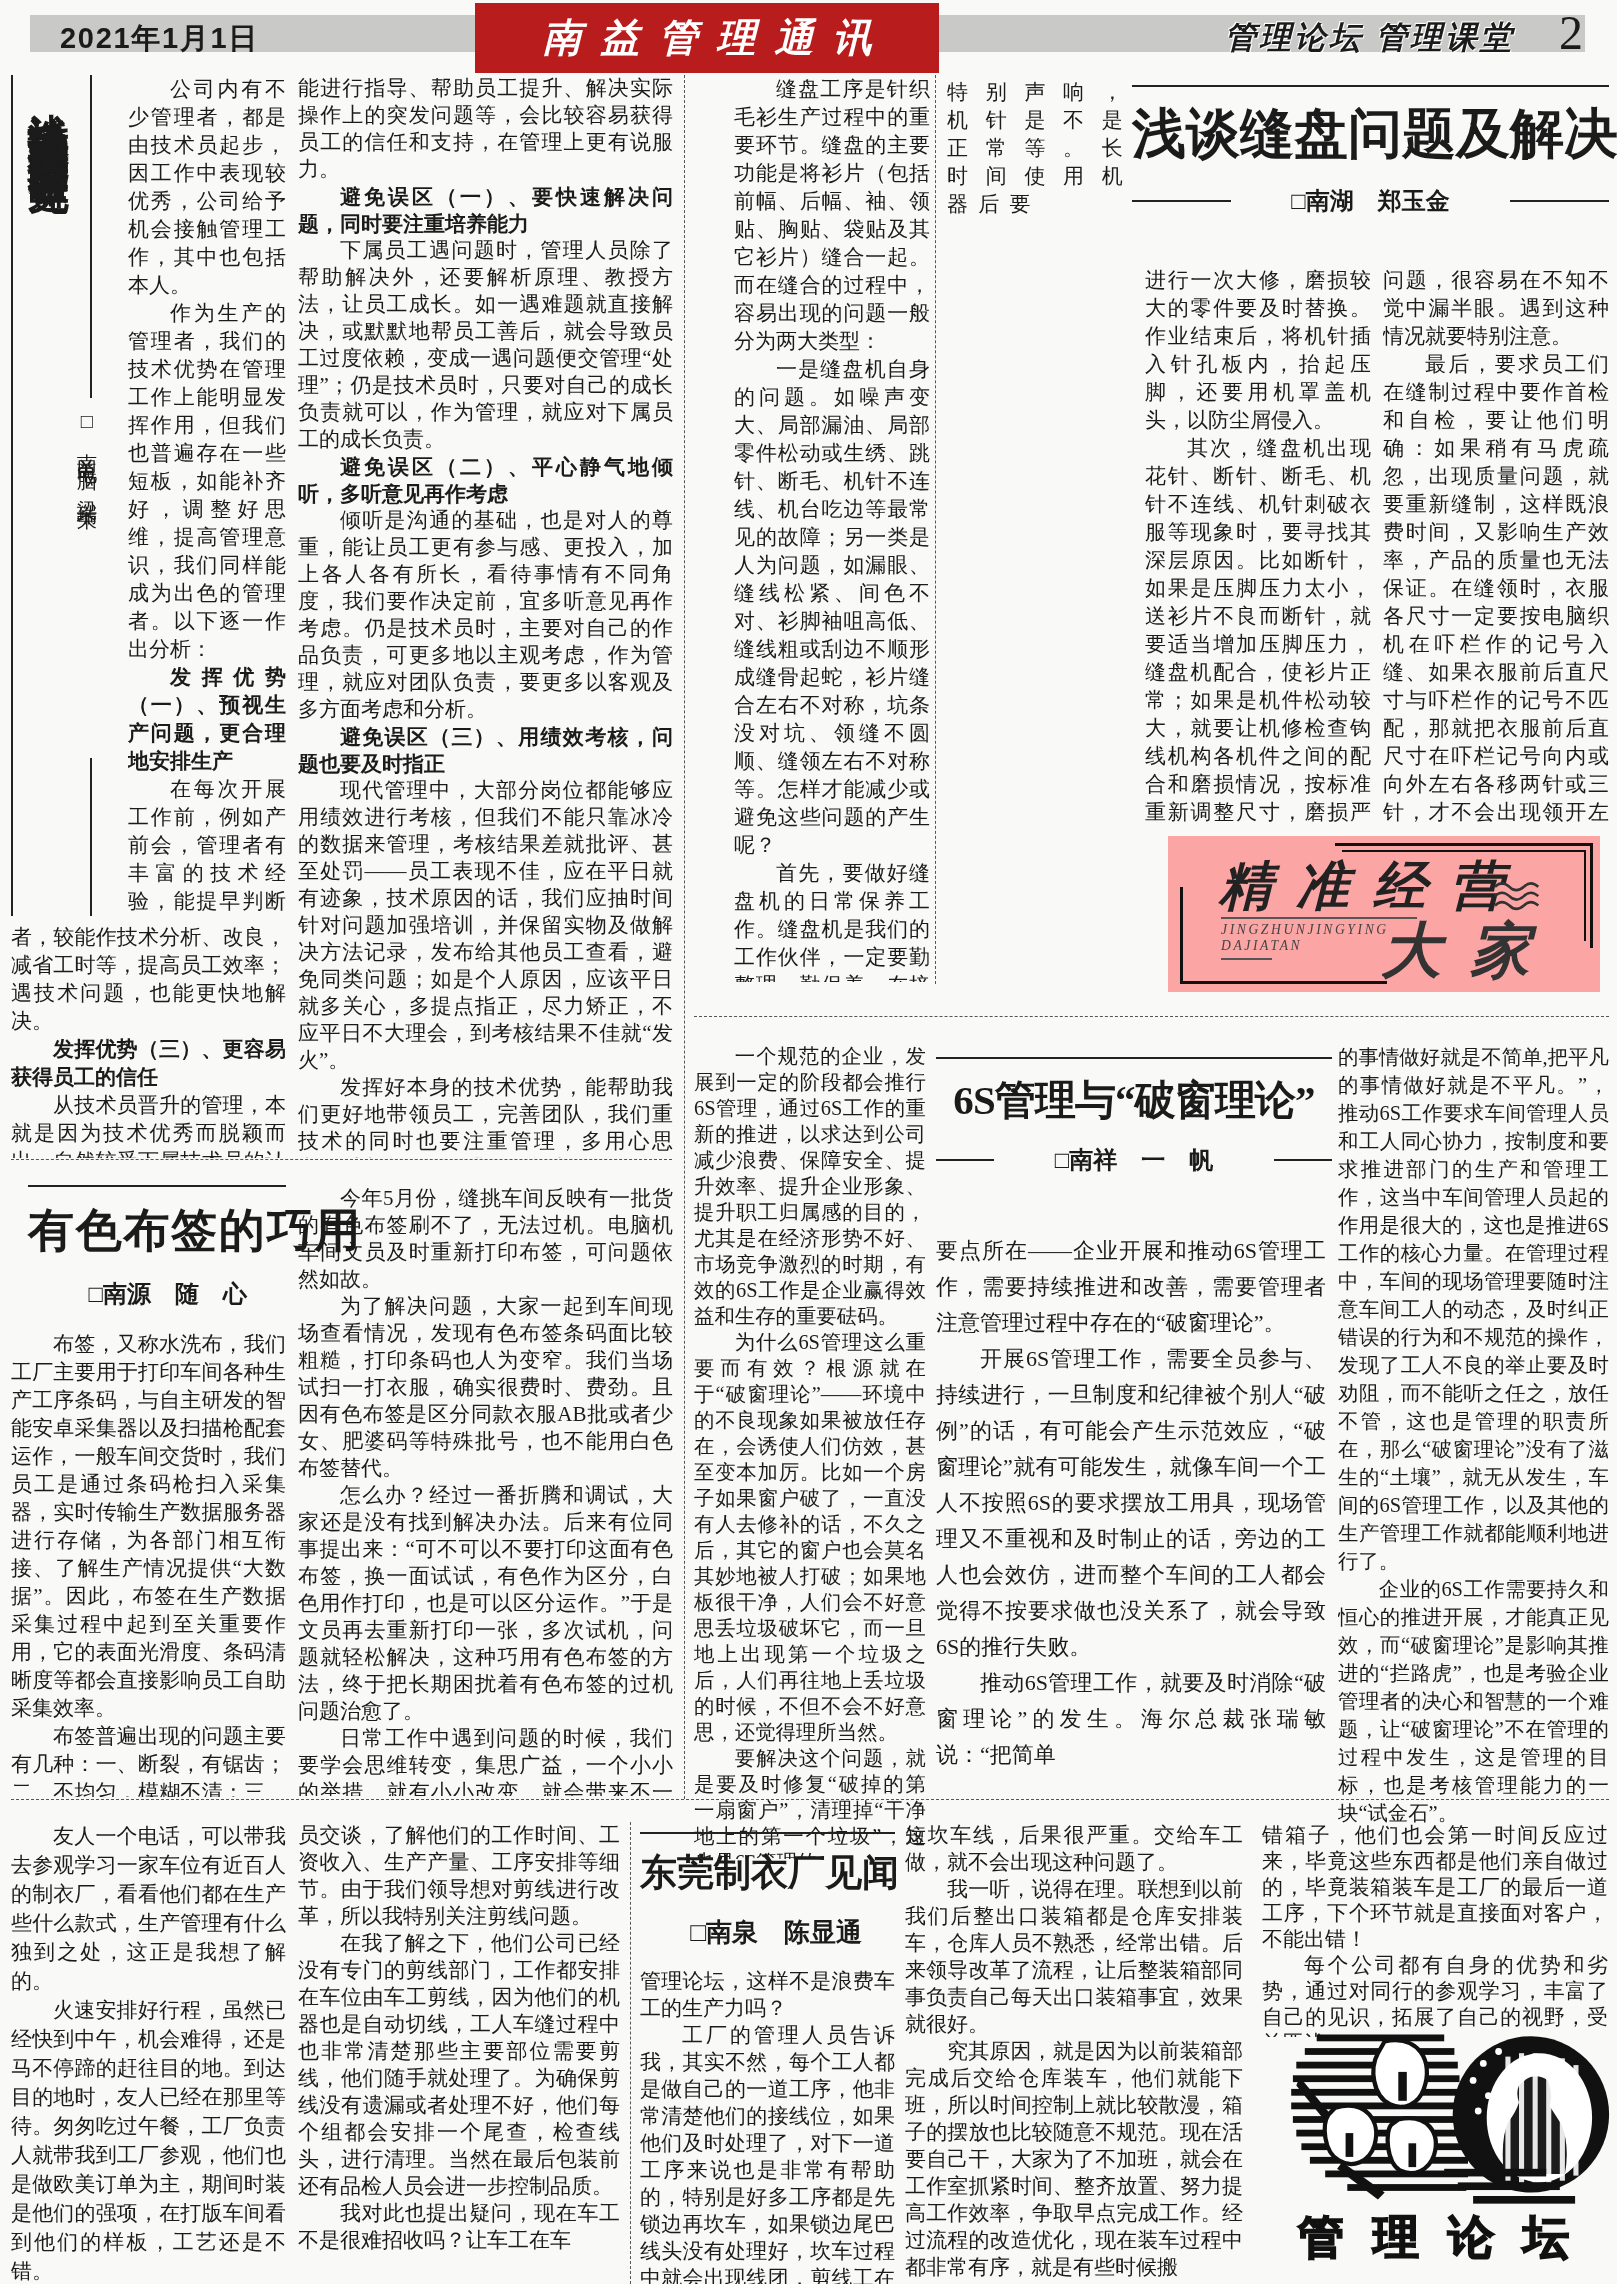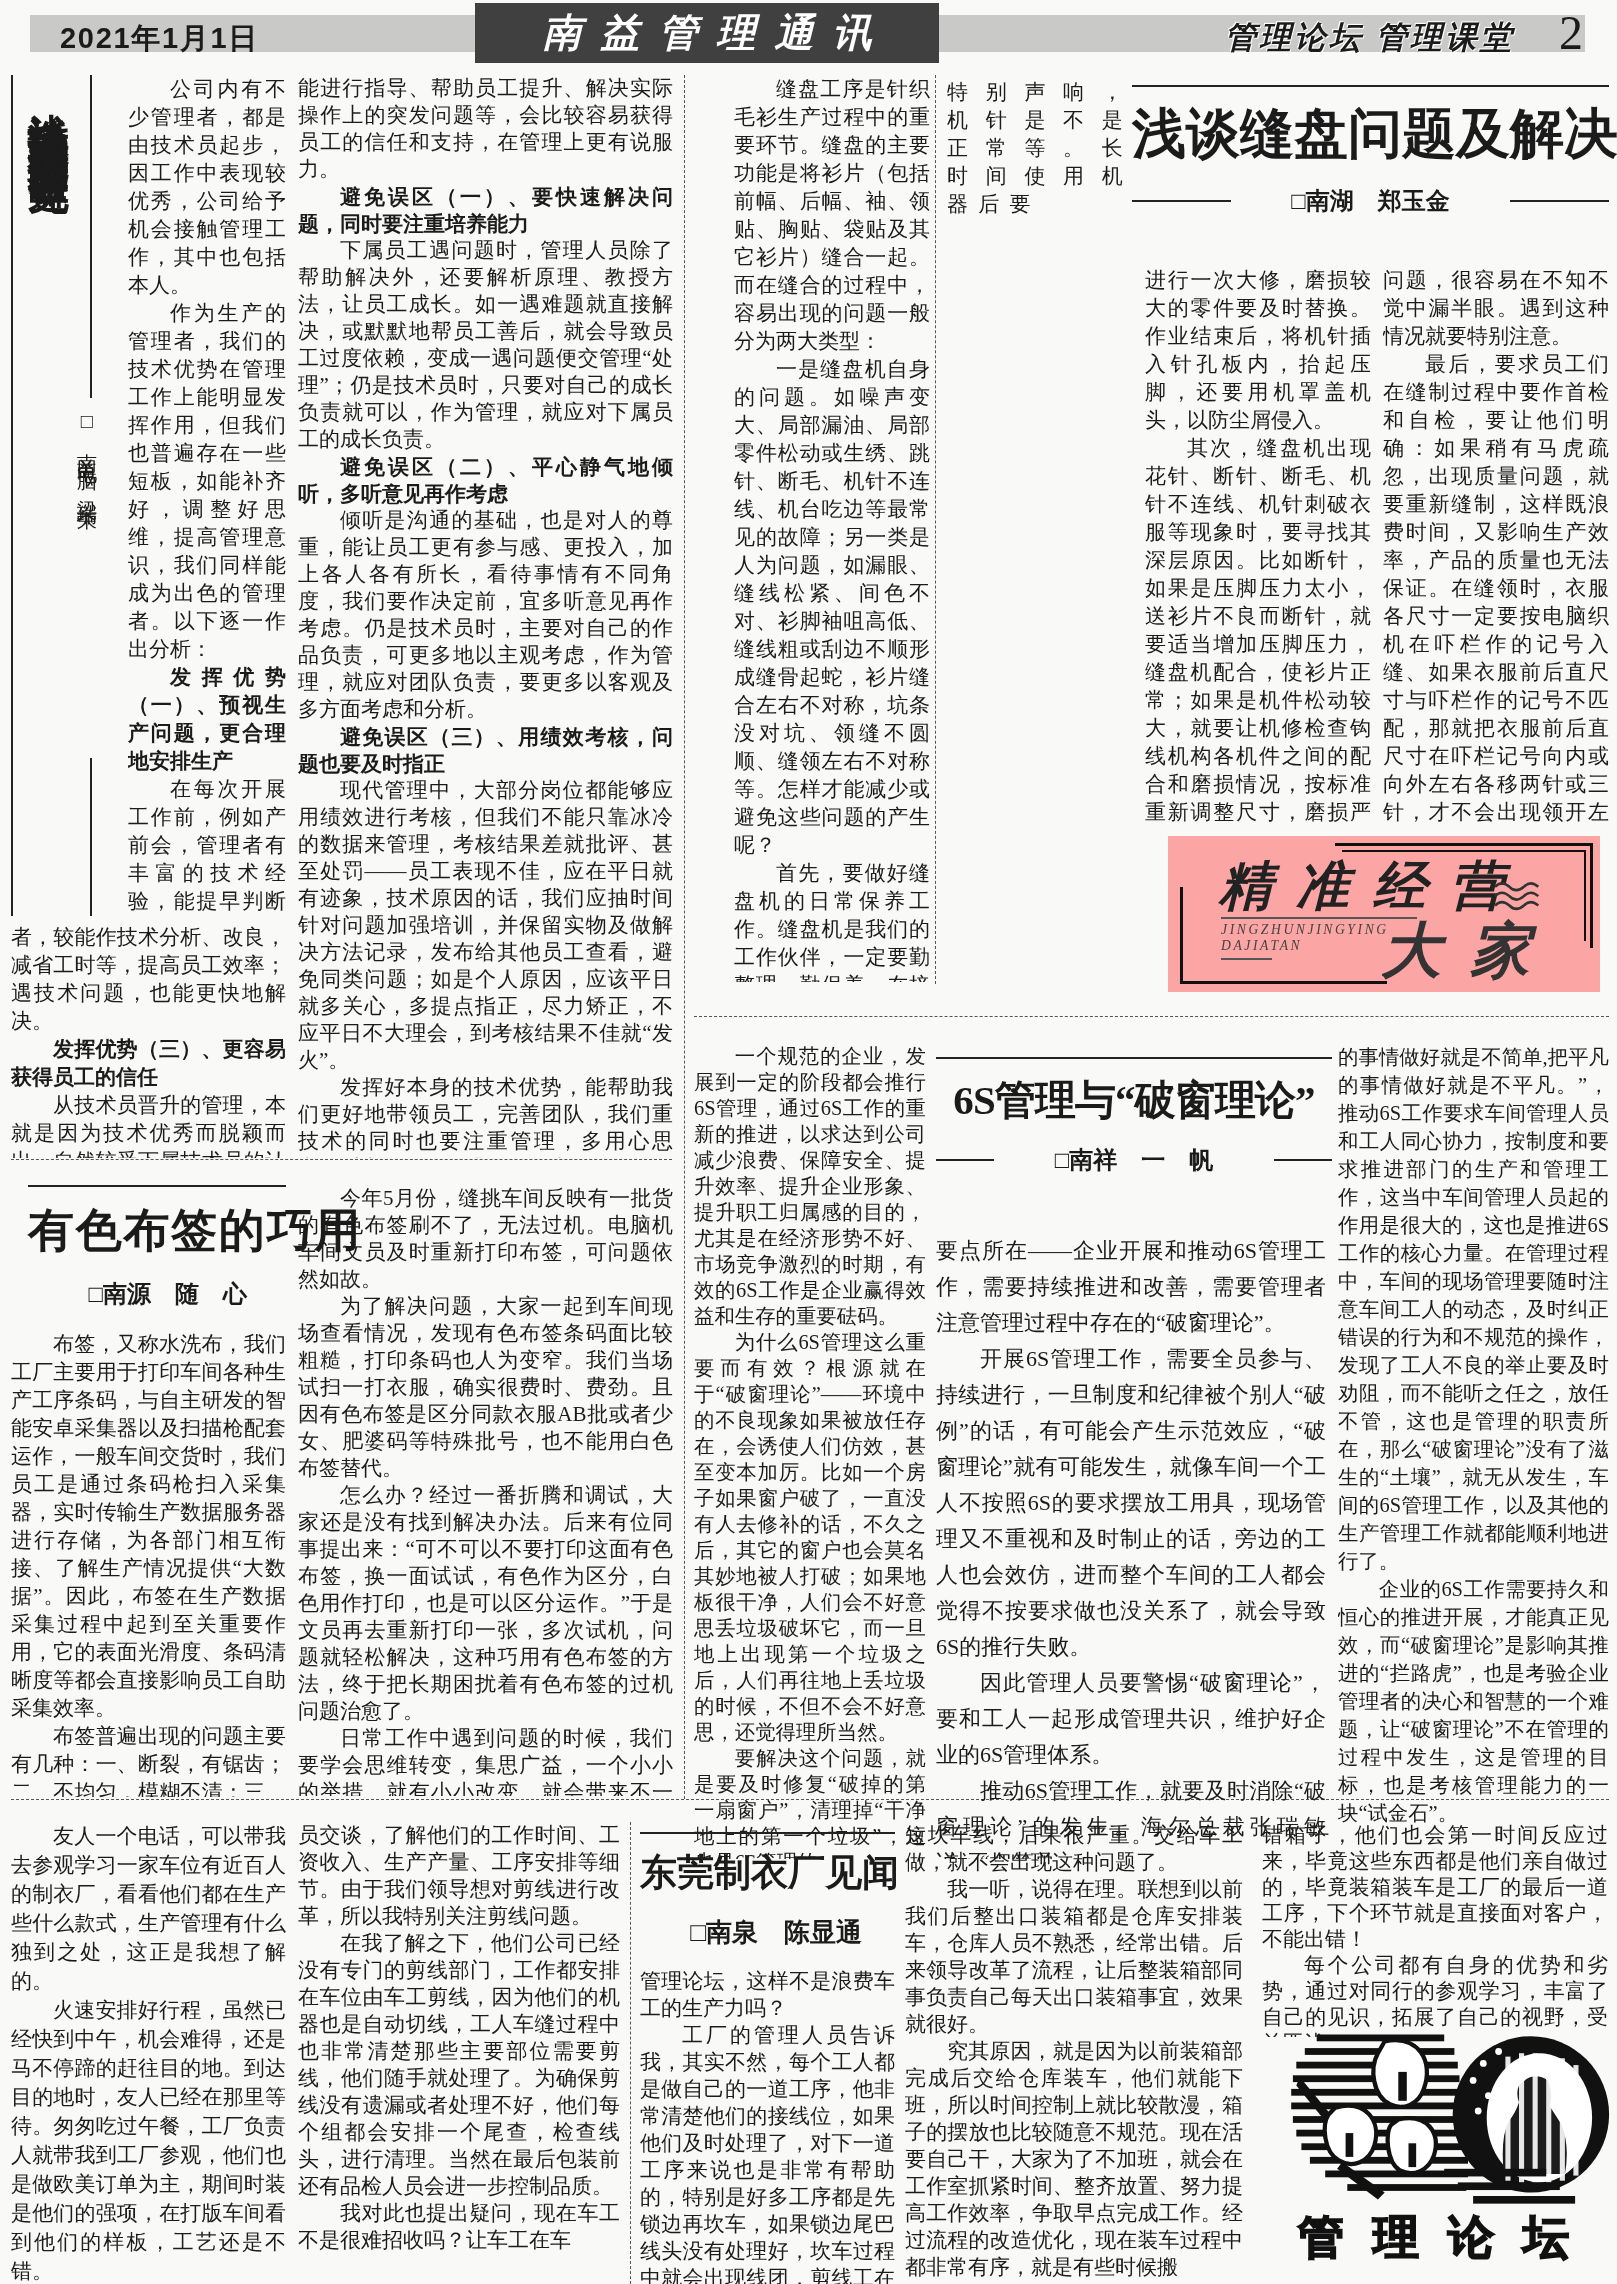--- a/index.html
+++ b/index.html
@@ -1,20 +1,20 @@
 <!DOCTYPE html>
 <html style="font-size:13.6px"><head>
 <meta charset="utf-8">
 <style>
   html,body{margin:0;padding:0;background:#888;}
   #page{position:relative;width:1617px;height:2284px;background:#f9f9f7;overflow:hidden;
         font-family:"Liberation Serif","DejaVu Serif",serif;color:#1b1b1b;}
   
   .hdr-bar{position:absolute;left:30px;top:15.3px;width:1555px;height:37px;background:#c9c9c7;}
-  .masthead{position:absolute;left:475px;top:2.6px;width:464px;height:60px;background:#404040;
+  .masthead{position:absolute;left:475px;top:2.6px;width:464px;height:70px;background:#b91c1c;
             display:flex;align-items:center;justify-content:center;}
   .masthead span{color:#fff;font-size:39px;font-weight:bold;letter-spacing:19px;font-style:italic;text-indent:19px;}
   .hdr-date{position:absolute;left:41px;top:19px;font-family:"Liberation Sans",sans-serif;
             font-weight:bold;font-size:29px;letter-spacing:1.7px;margin-left:19px;}
   .hdr-sections{position:absolute;right:102px;top:17px;font-size:31.5px;font-weight:bold;font-style:italic;
             letter-spacing:3.4px;text-shadow:0 0 2.6px #fff,0.9px 0.9px 0 #fff,-0.9px -0.9px 0 #fff;}
   .hdr-pageno{position:absolute;right:34px;top:5.1px;font-size:48px;font-family:"Liberation Serif",serif;}
   
   .col{position:absolute;overflow:hidden;text-align:justify;}
   .para{margin:0;text-indent:2em;}
@@ -185,21 +185,20 @@
     <div class="bylrow">
       <div class="r"></div>
       <div class="t">□南祥　一　帆</div>
       <div class="r"></div>
     </div>
   </div>
 
   <div class="col f26" style="left:936px;top:1233px;width:390px;height:626px;line-height:36px">
       <p class="para cont">要点所在——企业开展和推动6S管理工作，需要持续推进和改善，需要管理者注意管理过程中存在的“破窗理论”。</p>
       <p class="para">开展6S管理工作，需要全员参与、持续进行，一旦制度和纪律被个别人“破例”的话，有可能会产生示范效应，“破窗理论”就有可能发生，就像车间一个工人不按照6S的要求摆放工用具，现场管理又不重视和及时制止的话，旁边的工人也会效仿，进而整个车间的工人都会觉得不按要求做也没关系了，就会导致6S的推行失败。</p>
-      <p class="para">因此管理人员要警惕“破窗理论”，要和工人一起形成管理共识，维护好企业的6S管理体系。</p>
       <p class="para">推动6S管理工作，就要及时消除“破窗理论”的发生。海尔总裁张瑞敏说：“把简单</p>
     </div>
   <div class="col f24" style="left:1338px;top:1043px;width:271px;height:816px;line-height:28px">
       <p class="para cont">的事情做好就是不简单,把平凡的事情做好就是不平凡。”，推动6S工作要求车间管理人员和工人同心协力，按制度和要求推进部门的生产和管理工作，这当中车间管理人员起的作用是很大的，这也是推进6S工作的核心力量。在管理过程中，车间的现场管理要随时注意车间工人的动态，及时纠正错误的行为和不规范的操作，发现了工人不良的举止要及时劝阻，而不能听之任之，放任不管，这也是管理的职责所在，那么“破窗理论”没有了滋生的“土壤”，就无从发生，车间的6S管理工作，以及其他的生产管理工作就都能顺利地进行了。</p>
       <p class="para">企业的6S工作需要持久和恒心的推进开展，才能真正见效，而“破窗理论”是影响其推进的“拦路虎”，也是考验企业管理者的决心和智慧的一个难题，让“破窗理论”不在管理的过程中发生，这是管理的目标，也是考核管理能力的一块“试金石”。</p>
     </div>
 
   <div class="col f25" style="left:11px;top:1822px;width:275px;height:462px;line-height:29px">
       <p class="para">友人一个电话，可以带我去参观学习一家车位有近百人的制衣厂，看看他们都在生产些什么款式，生产管理有什么独到之处，这正是我想了解的。</p>
       <p class="para">火速安排好行程，虽然已经快到中午，机会难得，还是马不停蹄的赶往目的地。到达目的地时，友人已经在那里等待。匆匆吃过午餐，工厂负责人就带我到工厂参观，他们也是做欧美订单为主，期间时装是他们的强项，在打版车间看到他们的样板，工艺还是不错。</p>

